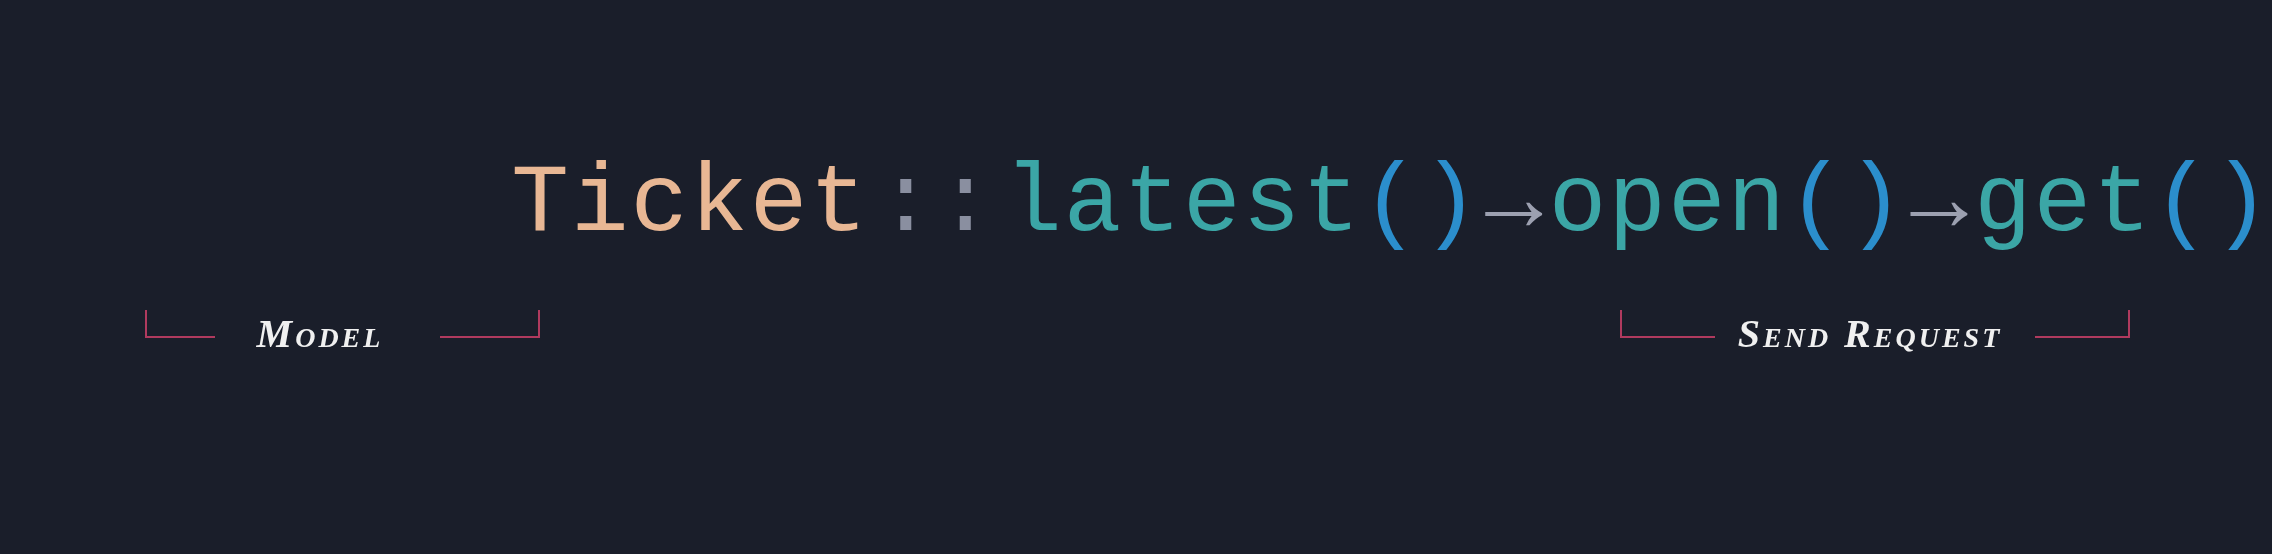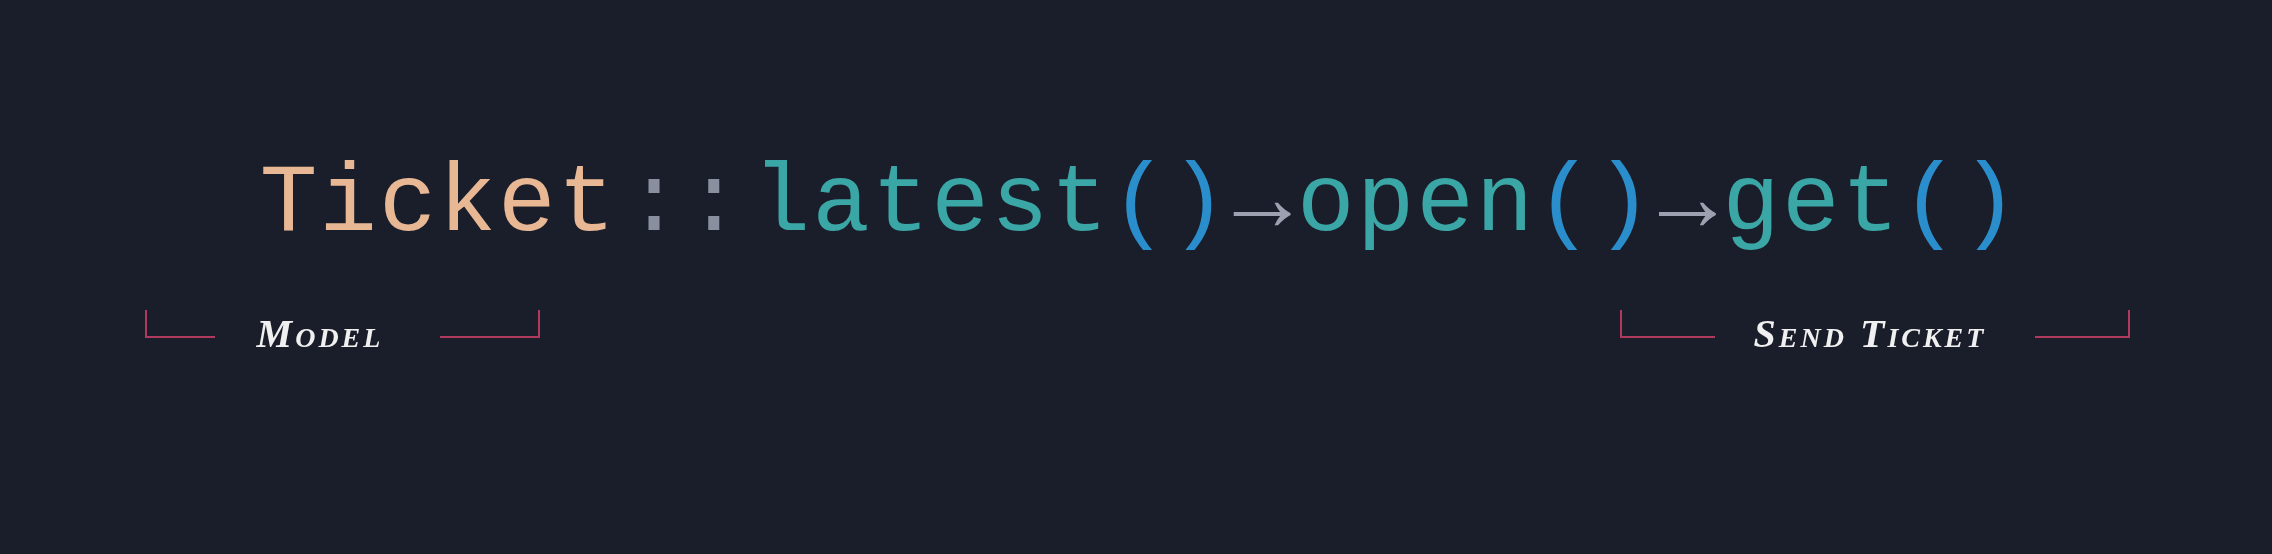--- a/index.html
+++ b/index.html
@@ -15,21 +15,21 @@
       font-family: 'Courier New', monospace;
       position: relative;
       overflow: hidden;
     }
 
     .code-line {
       position: absolute;
       top: 150px;
       left: 0;
       width: 100%;
-      text-align: center;
+      text-align: right;
       font-size: 96px;
       font-weight: 500;
       letter-spacing: 2px;
       white-space: nowrap;
       padding-left: 8px;
     }
 
     .token-model {
       color: #e8b794;
     }
@@ -121,16 +121,16 @@
 <div class="annotations">
   <div id="bracket-1-wrap" class="bracket-with-gap" style="left:145px; width:395px;">
     <div class="bracket-left" style="width:70px;"></div>
     <div class="bracket-label" id="label-1" style="left:75px; width:200px;">Model</div>
     <div class="bracket-right" style="width:100px;"></div>
   </div>
 
 
   <div id="bracket-3-wrap" class="bracket-with-gap" style="left:1620px; width:510px;">
     <div class="bracket-left" style="width:95px;"></div>
-    <div class="bracket-label" id="label-3" style="left:100px; width:300px;">Send Ticket</div>
+    <div class="bracket-label" id="label-3" style="left:100px; width:300px;">Send Request</div>
     <div class="bracket-right" style="width:95px;"></div>
   </div>
 </div>
 
 </body></html>

